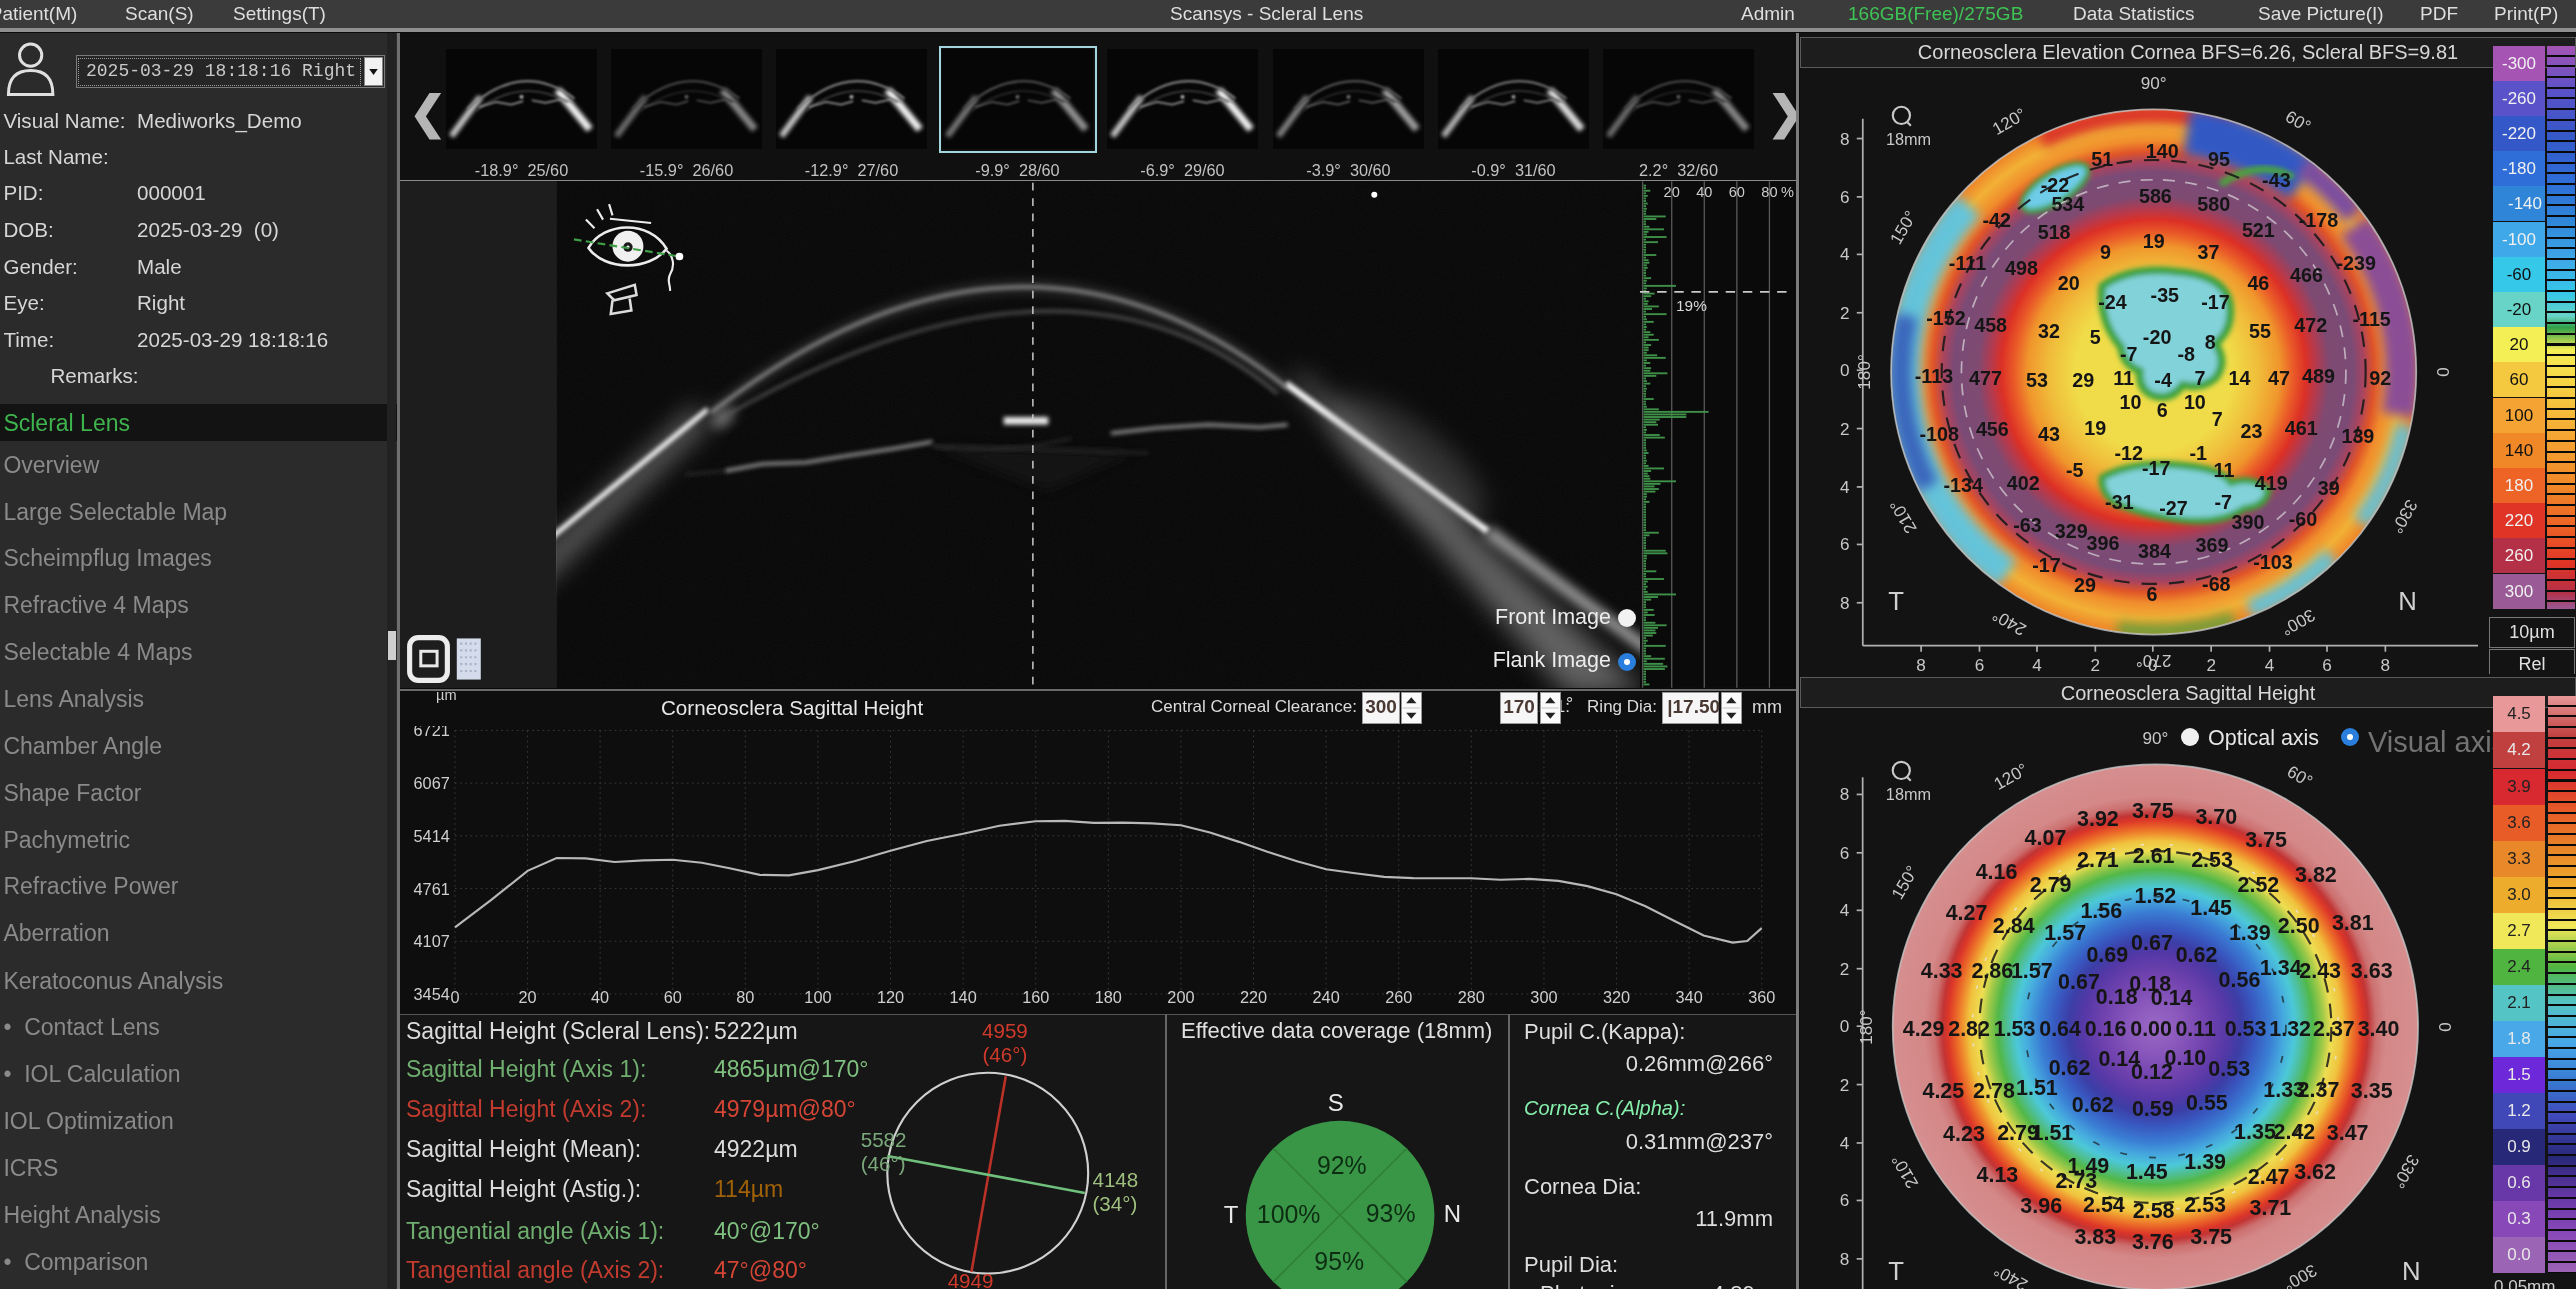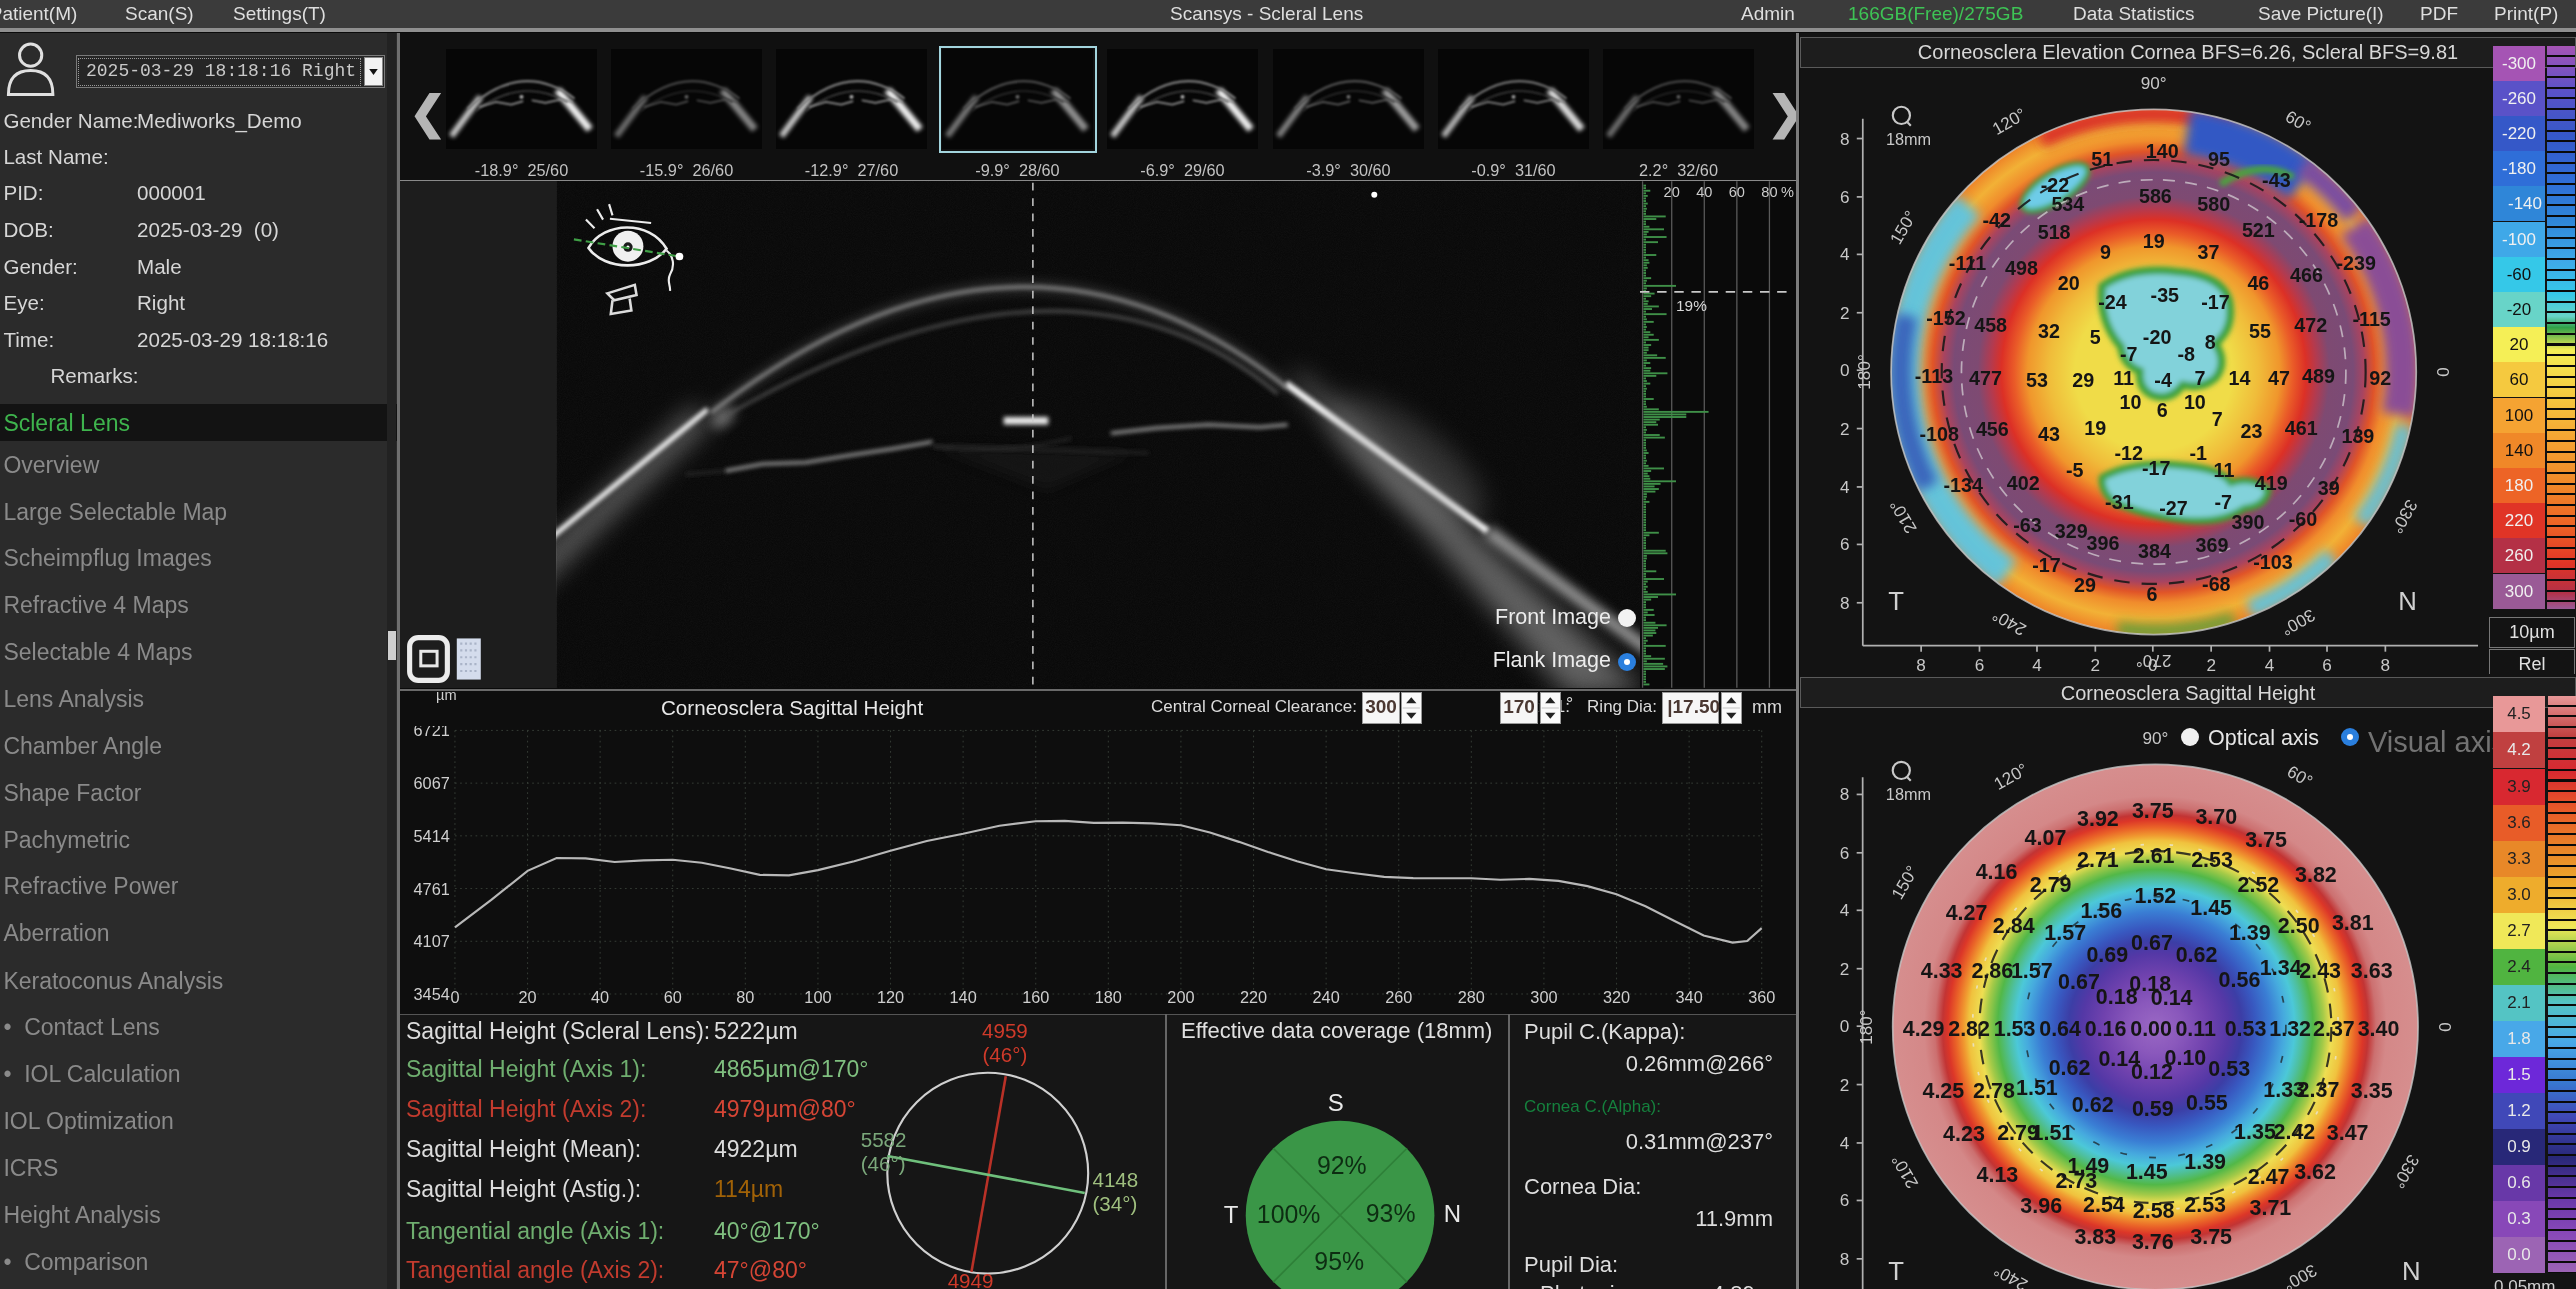--- a/index.html
+++ b/index.html
@@ -24,21 +24,21 @@
     <circle cx="30" cy="20" r="13" fill="none" stroke="#e0e0e0" stroke-width="3.5"></circle>
     <path d="M4 66 Q4 38 30 38 Q56 38 56 66 Z" fill="none" stroke="#e0e0e0" stroke-width="3.5"></path>
   </svg>
 <div class="abs" style="left:76px;top:55px;width:309px;height:33px;background:#262626;border:0.9px solid #7a7a7a;"></div>
 <div class="abs" style="left:78px;top:58px;width:283px;height:27.5px;border:0.9px dotted #9a9a9a;"></div>
 <div class="txt" style="left:86px;top:61px;font-family:'Liberation Mono',monospace;font-size:18px;color:#c8c8c8;">2025-03-29 18:18:16 Right</div>
 <div class="abs" style="left:364px;top:57px;width:19px;height:29px;background:#f2f2f2;border:0.9px solid #888;"></div>
 <svg class="abs" style="left:364px;top:57px;" width="19" height="29" viewBox="0 0 22 34">
     <path d="M6 14 L16 14 L11 21 Z" fill="#111"></path>
   </svg>
-<div class="txt" style="left:3.4px;top:109px;font-size:20.6px;color:#d6d6d6;">Gender Name:</div>
+<div class="txt" style="left:3.4px;top:109px;font-size:20.6px;color:#d6d6d6;">Visual Name:</div>
 <div class="txt" style="left:137px;top:109px;font-size:20.6px;color:#d6d6d6;">Mediworks_Demo</div>
 <div class="txt" style="left:3.4px;top:145px;font-size:20.6px;color:#d6d6d6;">Last Name:</div>
 <div class="txt" style="left:3.4px;top:181px;font-size:20.6px;color:#d6d6d6;">PID:</div>
 <div class="txt" style="left:137px;top:181px;font-size:20.6px;color:#d6d6d6;">000001</div>
 <div class="txt" style="left:3.4px;top:218px;font-size:20.6px;color:#d6d6d6;">DOB:</div>
 <div class="txt" style="left:137px;top:218px;font-size:20.6px;color:#d6d6d6;">2025-03-29&nbsp;&nbsp;(0)</div>
 <div class="txt" style="left:3.4px;top:255px;font-size:20.6px;color:#d6d6d6;">Gender:</div>
 <div class="txt" style="left:137px;top:255px;font-size:20.6px;color:#d6d6d6;">Male</div>
 <div class="txt" style="left:3.4px;top:291px;font-size:20.6px;color:#d6d6d6;">Eye:</div>
 <div class="txt" style="left:137px;top:291px;font-size:20.6px;color:#d6d6d6;">Right</div>
@@ -644,21 +644,21 @@
     <path d="M83 77 L239 233 M239 77 L83 233" stroke="#2e8038" stroke-width="2"></path>
     <text x="163" y="107" font-size="29" fill="#0d2d12" text-anchor="middle" font-family="Liberation Sans">92%</text>
     <text x="101" y="164" font-size="29" fill="#0d2d12" text-anchor="middle" font-family="Liberation Sans">100%</text>
     <text x="220" y="163" font-size="29" fill="#0d2d12" text-anchor="middle" font-family="Liberation Sans">93%</text>
     <text x="160" y="219" font-size="29" fill="#0d2d12" text-anchor="middle" font-family="Liberation Sans">95%</text>
     <text x="34" y="164" font-size="28" fill="#e8e8e8" text-anchor="middle" font-family="Liberation Sans">T</text>
     <text x="292" y="163" font-size="28" fill="#e8e8e8" text-anchor="middle" font-family="Liberation Sans">N</text>
   </svg>
 <div class="txt" style="left:1524px;top:1019px;font-size:22px;color:#dedede;">Pupil C.(Kappa):</div>
 <div class="txt" style="left:1524px;top:1051px;width:249px;text-align:right;font-size:22px;color:#dedede;">0.26mm@266°</div>
-<div class="txt" style="left:1524px;top:1097px;font-size:17px;color:#15803d;">Cornea C.(Alpha):</div>
+<div class="txt" style="left:1524px;top:1097px;font-size:20px;color:#86efac;font-style:italic;">Cornea C.(Alpha):</div>
 <div class="txt" style="left:1524px;top:1129px;width:249px;text-align:right;font-size:22px;color:#dedede;">0.31mm@237°</div>
 <div class="txt" style="left:1524px;top:1174px;font-size:22px;color:#dedede;">Cornea Dia:</div>
 <div class="txt" style="left:1524px;top:1206px;width:249px;text-align:right;font-size:22px;color:#dedede;">11.9mm</div>
 <div class="txt" style="left:1524px;top:1252px;font-size:22px;color:#dedede;">Pupil Dia:</div>
 <div class="txt" style="left:1540px;top:1281px;font-size:22px;color:#dedede;">Photopic</div>
 <div class="txt" style="left:1524px;top:1281px;width:249px;text-align:right;font-size:22px;color:#dedede;">4.89m</div>
 <div class="abs" style="left:1800px;top:33px;width:776px;height:641px;background:#131313;"></div>
 <div class="abs" style="left:1800px;top:37px;width:776px;height:31px;background:#1d1d1d;border:0.9px solid #5a5a5a;"></div>
 <div class="txt" style="left:1800px;top:41px;width:776px;text-align:center;font-size:20px;color:#d8d8d8;">Corneosclera Elevation Cornea BFS=6.26, Scleral BFS=9.81</div>
 <svg class="abs" style="left:1800px;top:33px;" width="776" height="641" viewBox="0 0 904 747">

